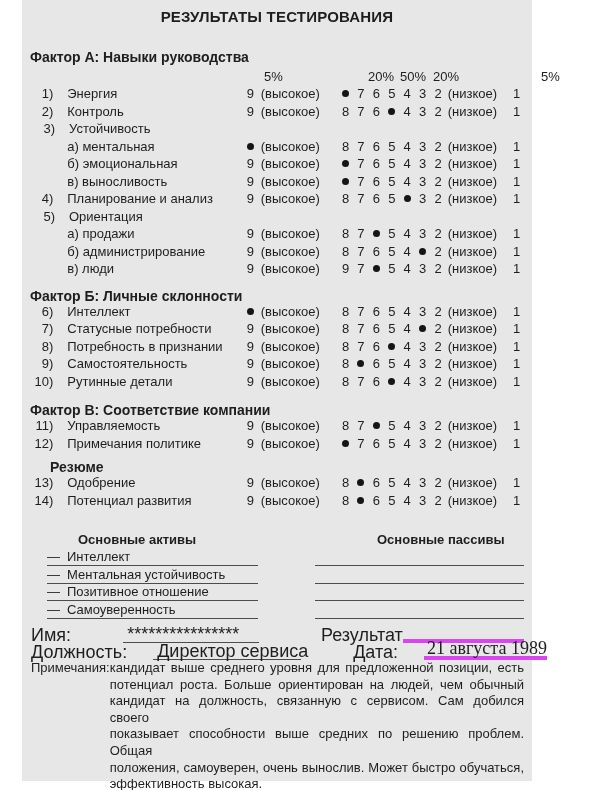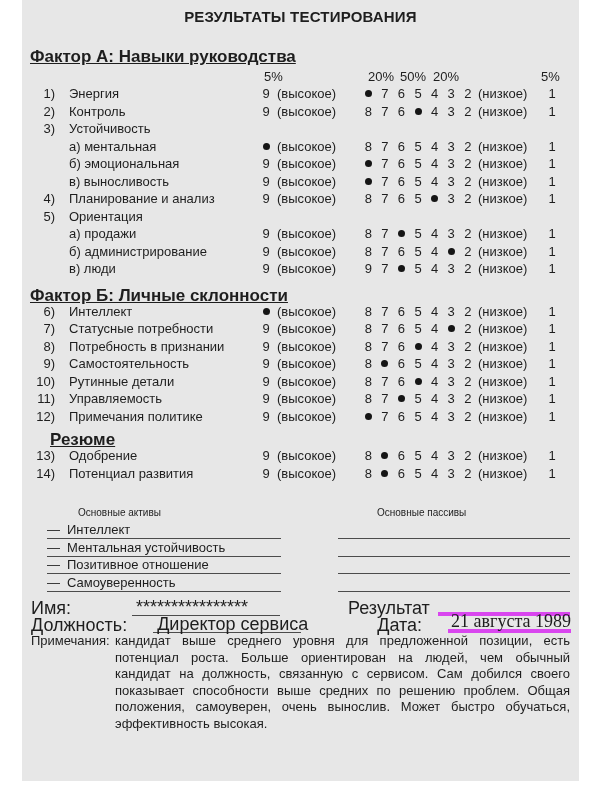--- a/index.html
+++ b/index.html
@@ -6,31 +6,31 @@
   html,body { width:600px; height:790px; }
   body {
     background:#ffffff;
     position:relative;
     font-family:"Liberation Sans","DejaVu Sans",sans-serif;
     color:#1e1e1e;
     -webkit-font-smoothing:antialiased;
   }
   .page {
     position:absolute; left:22px; top:0;
-    width:557px; height:781px;
+    width:510px; height:781px;
     background:#e7e7e7;
     padding:0 8px;
   }
   .title {
     padding-top:8px;
     text-align:center;
     font-size:15px; font-weight:700; line-height:18px;
     letter-spacing:.2px;
   }
-  .sec-heading { font-size:17px; font-weight:700; line-height:14px;text-decoration:underline; }
+  .sec-heading { font-size:14px; font-weight:700; line-height:14px; }
   #sections .section:nth-child(1) .sec-heading { margin-top:24px; }
   #sections .section:nth-child(2) .sec-heading { margin-top:11px; }
   #sections .section:nth-child(3) .sec-heading { margin-top:13px; }
   #sections .section:nth-child(4) .sec-heading { margin-top:8px;padding-left:20px; }
 
   .prow { position:relative; height:17px; margin-top:4px; font-size:13px; }
   .prow .p { position:absolute; top:1px; }
   .p0{left:234px} .p1{left:338px} .p2{left:370px} .p3{left:403px} .p4{left:511px}
 
   .srow { display:flex; align-items:center; height:17.5px; font-size:13px; }
@@ -41,21 +41,21 @@
   .srow .cells  { width:116px; display:flex; }
   .srow .cell   { flex:1 1 0; text-align:center; }
   .srow .llabel { width:68px; padding-left:2px; }
   .srow .low    { width:16px; text-align:center; }
   .dot {
     display:inline-block; width:7px; height:7px;
     border-radius:50%; background:#151515; vertical-align:middle;
     margin-bottom:2px;
   }
 
-  .assets-headers { position:relative; height:14px; margin-top:24px; font-size:10px; line-height:14px; }
+  .assets-headers { position:relative; height:14px; margin-top:24px; font-size:13px; line-height:14px;font-weight:bold; }
   .ah-left  { position:absolute; left:48px; }
   .ah-right { position:absolute; left:347px; }
   .assets-cols { display:flex; margin-top:2px; }
   .col-left  { margin-left:17px; width:234px; }
   .col-right { margin-left:57px; width:232px; }
   .line-item {
     height:17.4px; border-bottom:1px solid #4c4c4c;
     display:flex; align-items:flex-end; padding-bottom:2px;
     font-size:13px; line-height:13px; white-space:nowrap;
   }
@@ -338,20 +338,21 @@
             <span class="cell"><span class="dot"></span></span>
             <span class="cell">4</span>
             <span class="cell">3</span>
             <span class="cell">2</span>
           </div>
           <span class="llabel">(низкое)</span>
           <span class="low">1</span>
         </div>
       </div>
       <div class="section">
+        <div class="sec-heading">Фактор В: Соответствие компании</div>
         <div class="srow">
           <span class="num">11)</span>
           <span class="label">Управляемость</span>
           <span class="high">9</span>
           <span class="hlabel">(высокое)</span>
           <div class="cells">
             <span class="cell">8</span>
             <span class="cell">7</span>
             <span class="cell"><span class="dot"></span></span>
             <span class="cell">5</span>

